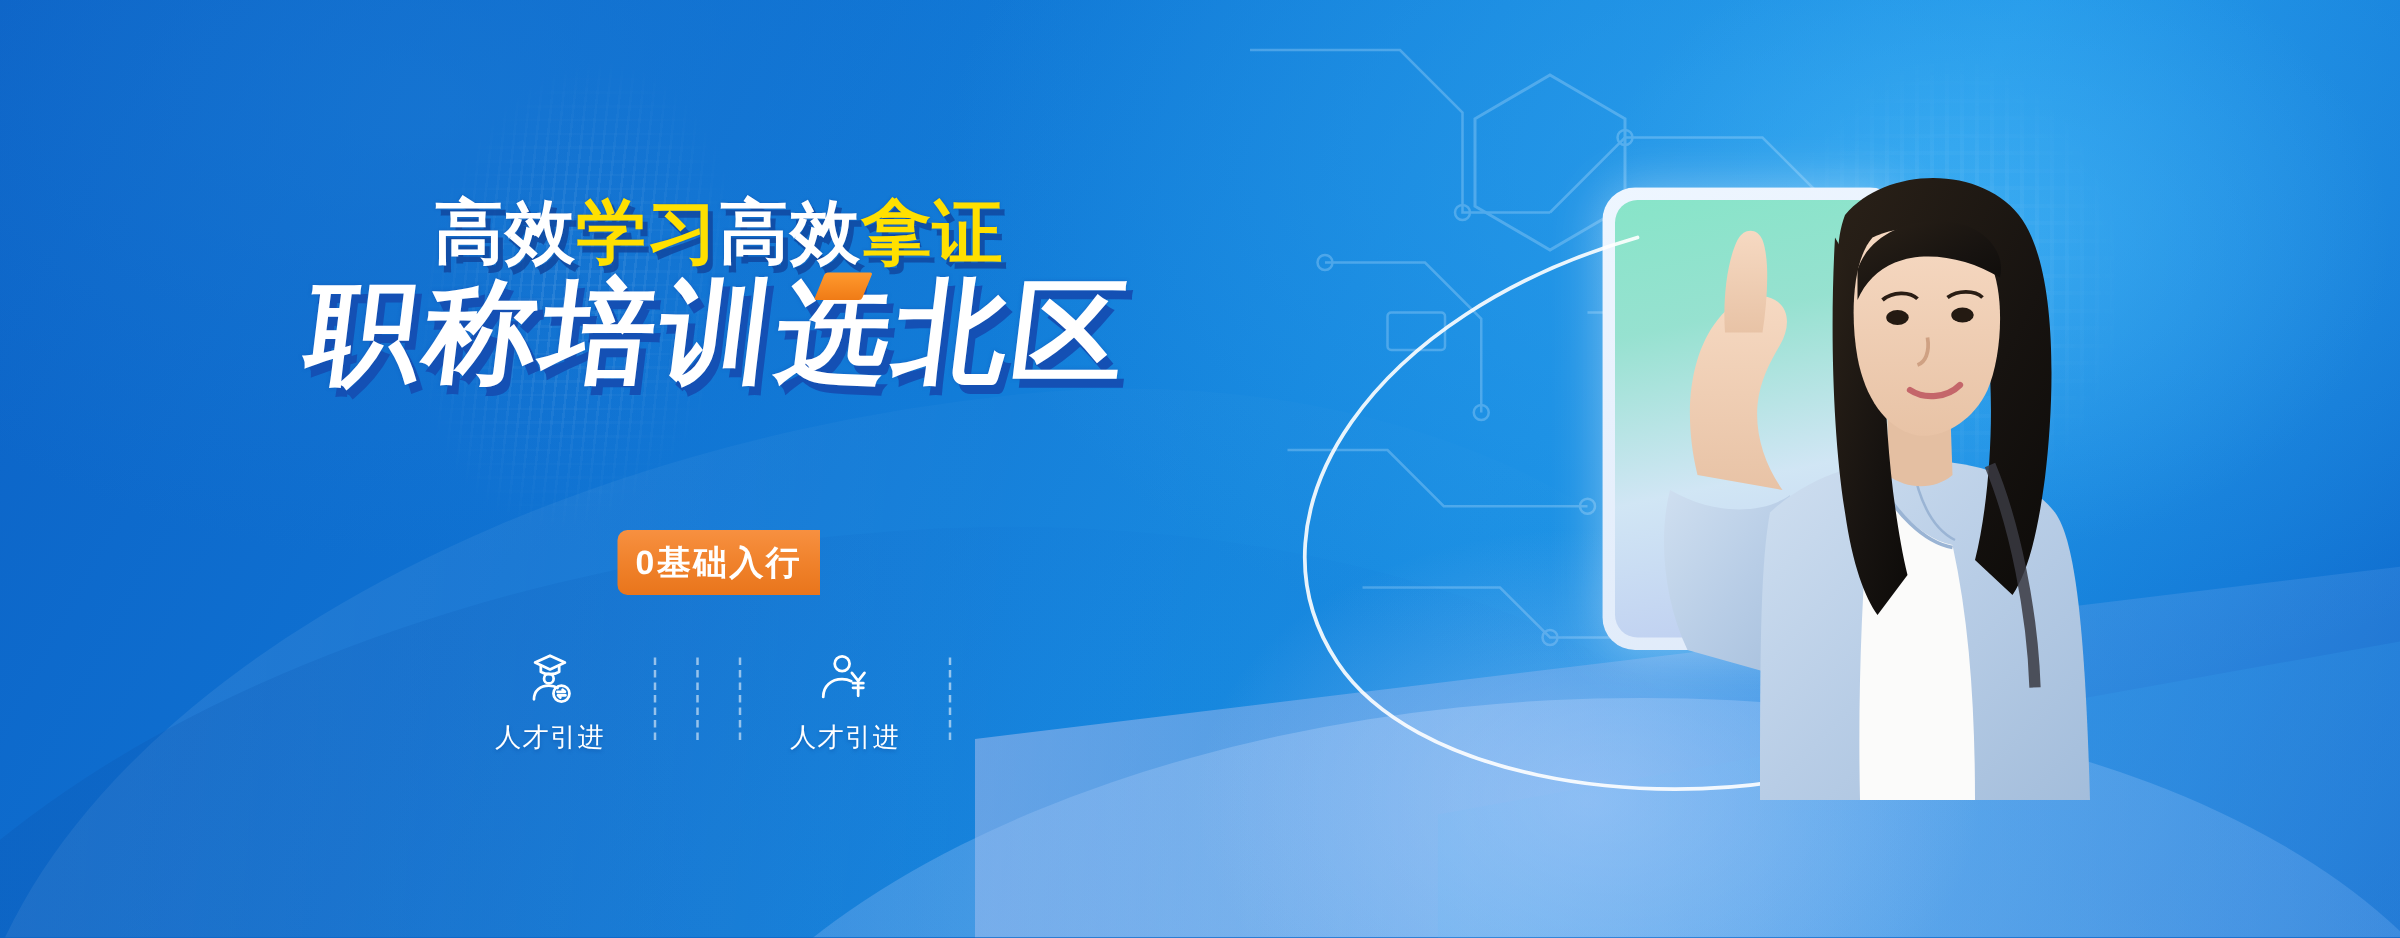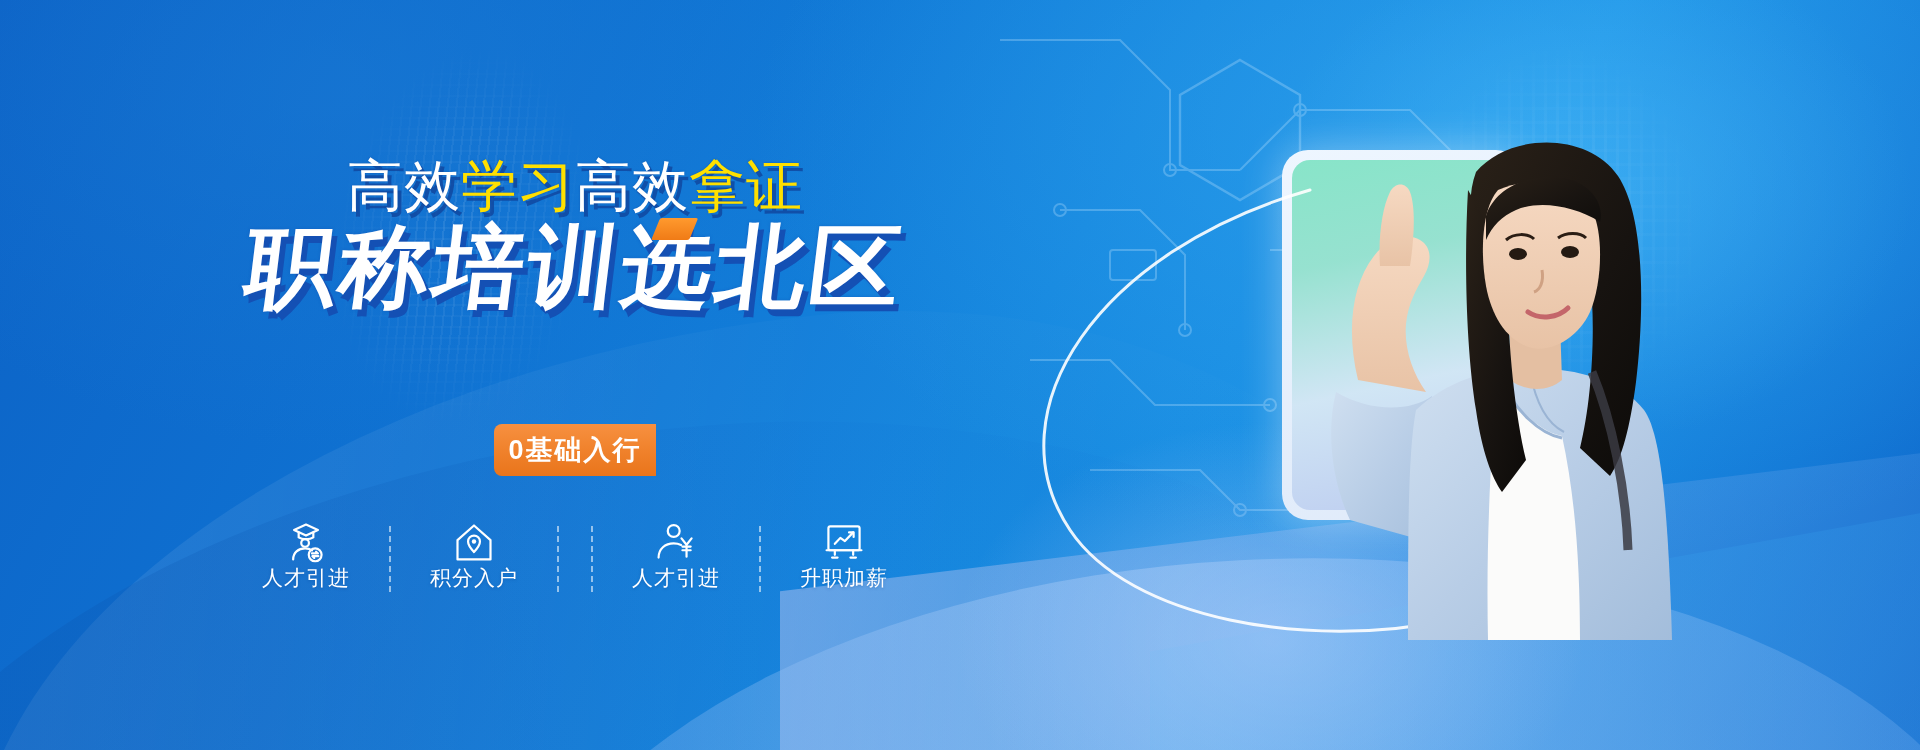--- a/index.html
+++ b/index.html
@@ -95,21 +95,21 @@
 
   
   .subject{position:absolute;left:1240px;top:80px;width:460px;height:560px;}
   .subject svg{width:100%;height:100%;overflow:visible;}
 
   
   .copy{position:absolute;left:0;top:0;width:1150px;height:750px;}
 
   .headline-1{
     position:absolute;left:0;right:0;top:158px;text-align:center;
-    font-size:56px;font-weight:normal;letter-spacing:1px;line-height:1;
+    font-size:56px;font-weight:bold;letter-spacing:1px;line-height:1;
     color:#ffffff;white-space:nowrap;
     text-shadow:4px 5px 0 rgba(16,72,160,.85), 0 0 2px rgba(16,72,160,.6);
   }
   .headline-1 .hl{color:#FFE000;}
 
   .headline-2{
     position:absolute;left:0;right:0;top:222px;text-align:center;
     font-size:90px;font-weight:bold;line-height:1;letter-spacing:4px;
     color:#ffffff;white-space:nowrap;
     transform:skewX(-7deg);
@@ -137,21 +137,21 @@
   .badge-right{
     padding:0 22px;border-radius:0 8px 8px 0;
     background:linear-gradient(180deg,#36B4EF 0%,#24A4E8 55%,#1796E2 100%);
   }
 
   
   .features{
     position:absolute;left:0;right:0;top:520px;display:flex;justify-content:center;align-items:flex-start;
   }
   .feature{
-    width:134px;display:flex;flex-direction:column;align-items:center;gap:0;justify-content:center;
+    width:134px;display:flex;flex-direction:column;align-items:center;gap:12px;justify-content:center;
   }
   .feature-icon{width:44px;height:44px;display:block;}
   .feature-icon svg{width:100%;height:100%;display:block;}
   .feature-label{
     font-size:21px;color:#ffffff;letter-spacing:1px;white-space:nowrap;
     text-shadow:0 1px 3px rgba(10,60,140,.35);
   }
   .divider{
     width:0;height:66px;margin:6px 16px 0;
     border-left:2px dashed rgba(255,255,255,.55);
@@ -303,57 +303,35 @@
             <path d="M10 43 C10 35.5 15.5 31 23 31 C26 31 28.6 31.8 30.6 33.1"></path>
             <circle cx="34" cy="38" r="7"></circle>
             <path d="M30.5 36.5 H37 M37 36.5 L35 34.6 M37.5 39.5 H31 M31 39.5 L33 41.4"></path>
           </svg>
         </span>
         <span class="feature-label">人才引进</span>
       </div>
 
       <div class="divider"></div>
 
-      <div class="feature">
-        <span class="feature-icon">
-          <svg viewBox="0 0 48 48" fill="none" stroke="#ffffff" stroke-width="2.4" stroke-linecap="round" stroke-linejoin="round">
-            <path d="M24 6 L42 22 V43 H6 V22 Z"></path>
-            <path d="M24 17 C27.6 17 30.5 19.9 30.5 23.5 C30.5 28 24 35 24 35 C24 35 17.5 28 17.5 23.5 C17.5 19.9 20.4 17 24 17 Z"></path>
-            <circle cx="24" cy="23.4" r="2.4" fill="#ffffff" stroke="none"></circle>
-          </svg>
-        </span>
-        <span class="feature-label">积分入户</span>
-      </div>
 
       <div class="divider"></div>
 
 
       <div class="divider"></div>
 
       <div class="feature">
         <span class="feature-icon">
           <svg viewBox="0 0 48 48" fill="none" stroke="#ffffff" stroke-width="2.4" stroke-linecap="round" stroke-linejoin="round">
             <circle cx="21.5" cy="12" r="6.5"></circle>
             <path d="M5 41 C5 31.5 12 25.5 21.5 25.5 C24.5 25.5 27.2 26.1 29.5 27.2"></path>
             <path d="M30 20 L35.5 27 L41 20 M35.5 27 V40 M31 29 H40 M31 33 H40"></path>
           </svg>
         </span>
         <span class="feature-label">人才引进</span>
       </div>
 
       <div class="divider"></div>
 
-      <div class="feature">
-        <span class="feature-icon">
-          <svg viewBox="0 0 48 48" fill="none" stroke="#ffffff" stroke-width="2.4" stroke-linecap="round" stroke-linejoin="round">
-            <rect x="7" y="7" width="34" height="26" rx="2"></rect>
-            <path d="M14 26 L20 19.5 L25 23 L34 13.5"></path>
-            <path d="M29.5 13.5 H34.5 V18.5"></path>
-            <path d="M5 33 H43"></path>
-            <path d="M14 33 V38 M34 33 V38 M11 41 H17 M31 41 H37"></path>
-          </svg>
-        </span>
-        <span class="feature-label">升职加薪</span>
-      </div>
 
     </div>
   </div>
 </div>
 
 </body></html>

